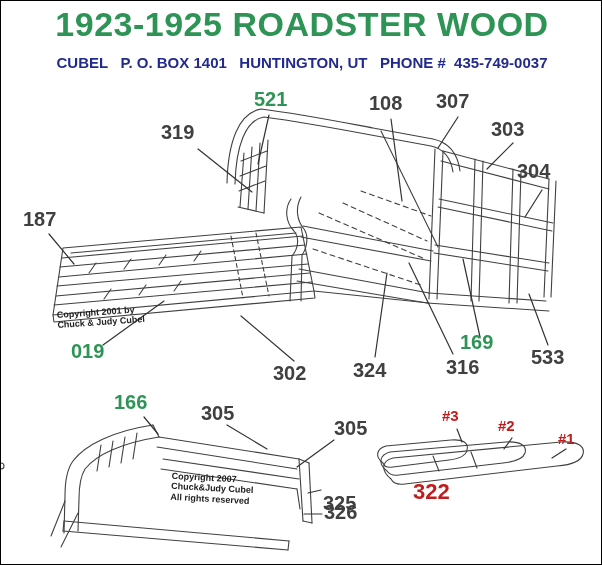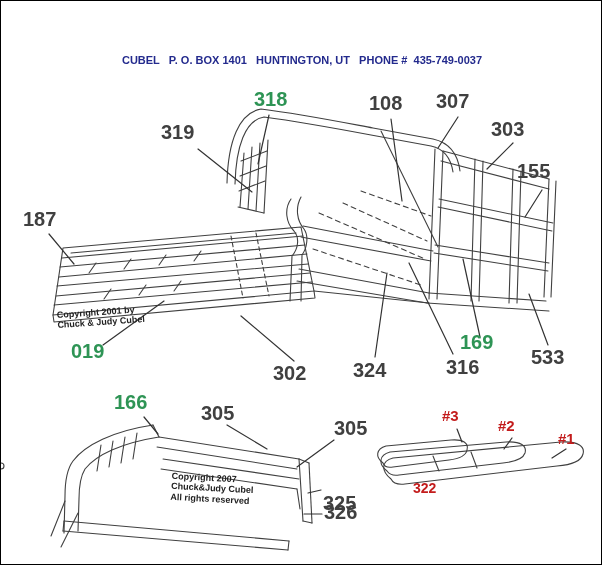--- a/index.html
+++ b/index.html
@@ -14,49 +14,50 @@
   }
   #title{
     position:absolute;left:0;top:4px;width:602px;
     text-align:center;
     font-size:34px;font-weight:bold;letter-spacing:0.5px;
     color:#2e9455;white-space:pre;
   }
   #contact{
     position:absolute;left:0;top:53px;width:602px;
     text-align:center;
-    font-size:11px;font-weight:bold;
+    font-size:15px;font-weight:bold;
     color:#232a8d;white-space:pre;
   }
   svg.art{position:absolute;left:0;top:0;}
   .lbl{
     position:absolute;
     font-weight:bold;
     font-size:20px;
     white-space:nowrap;
     line-height:1;
   }
   .navy{color:#404040;}
   .green{color:#2e9455;}
   .red{color:#c31c1c;}
   .small-red{font-size:15px;}
-  .big-red{font-size:14px;}
+  .big-red{font-size:22px;}
   .copyright{
     position:absolute;
     font-size:9px;font-weight:bold;color:#222;
     line-height:1.15;white-space:nowrap;
   }
   #copyright-2001{left:56px;top:306px;transform:rotate(-4deg);}
   #copyright-2007{left:170px;top:472px;transform:rotate(3deg);}
 </style>
 </head>
 <body>
 
 <div id="page">
 
+  <div id="title">1923-1925 ROADSTER WOOD</div>
   <div id="contact">CUBEL   P. O. BOX 1401   HUNTINGTON, UT   PHONE #  435-749-0037</div>
 
   <svg class="art" width="602" height="565" viewBox="0 0 602 565">
 
     <g stroke="#404040" stroke-width="1.1" fill="none" stroke-linecap="round" stroke-linejoin="round">
 
       <g>
         <path d="M62,247 L300,226 L313,290 L52,314 Z"></path>
         <path d="M52,314 L53,321 L314,297 L313,290"></path>
         <path d="M70,252 L295,232"></path>
@@ -188,25 +189,25 @@
       <path d="M320,489 L307,492"></path>
       <path d="M321,513 L303,513"></path>
       <path d="M456,428 L461,441"></path>
       <path d="M511,437 L503,448"></path>
       <path d="M565,448 L551,457"></path>
     </g>
   </svg>
 
   <span class="lbl navy" style="left:22px;top:208px">187</span>
   <span class="lbl navy" style="left:160px;top:121px">319</span>
-  <span class="lbl green" style="left:253px;top:88px">318</span>
+  <span class="lbl green" style="left:253px;top:88px">521</span>
   <span class="lbl navy" style="left:368px;top:92px">108</span>
   <span class="lbl navy" style="left:435px;top:90px">307</span>
   <span class="lbl navy" style="left:490px;top:118px">303</span>
-  <span class="lbl navy" style="left:516px;top:160px">155</span>
+  <span class="lbl navy" style="left:516px;top:160px">304</span>
   <span class="lbl green" style="left:70px;top:340px">019</span>
   <span class="lbl navy" style="left:272px;top:362px">302</span>
   <span class="lbl navy" style="left:352px;top:359px">324</span>
   <span class="lbl navy" style="left:445px;top:356px">316</span>
   <span class="lbl green" style="left:459px;top:331px">169</span>
   <span class="lbl navy" style="left:530px;top:346px">533</span>
 
   <span class="lbl green" style="left:113px;top:391px">166</span>
   <span class="lbl navy" style="left:200px;top:402px">305</span>
   <span class="lbl navy" style="left:333px;top:417px">305</span>

